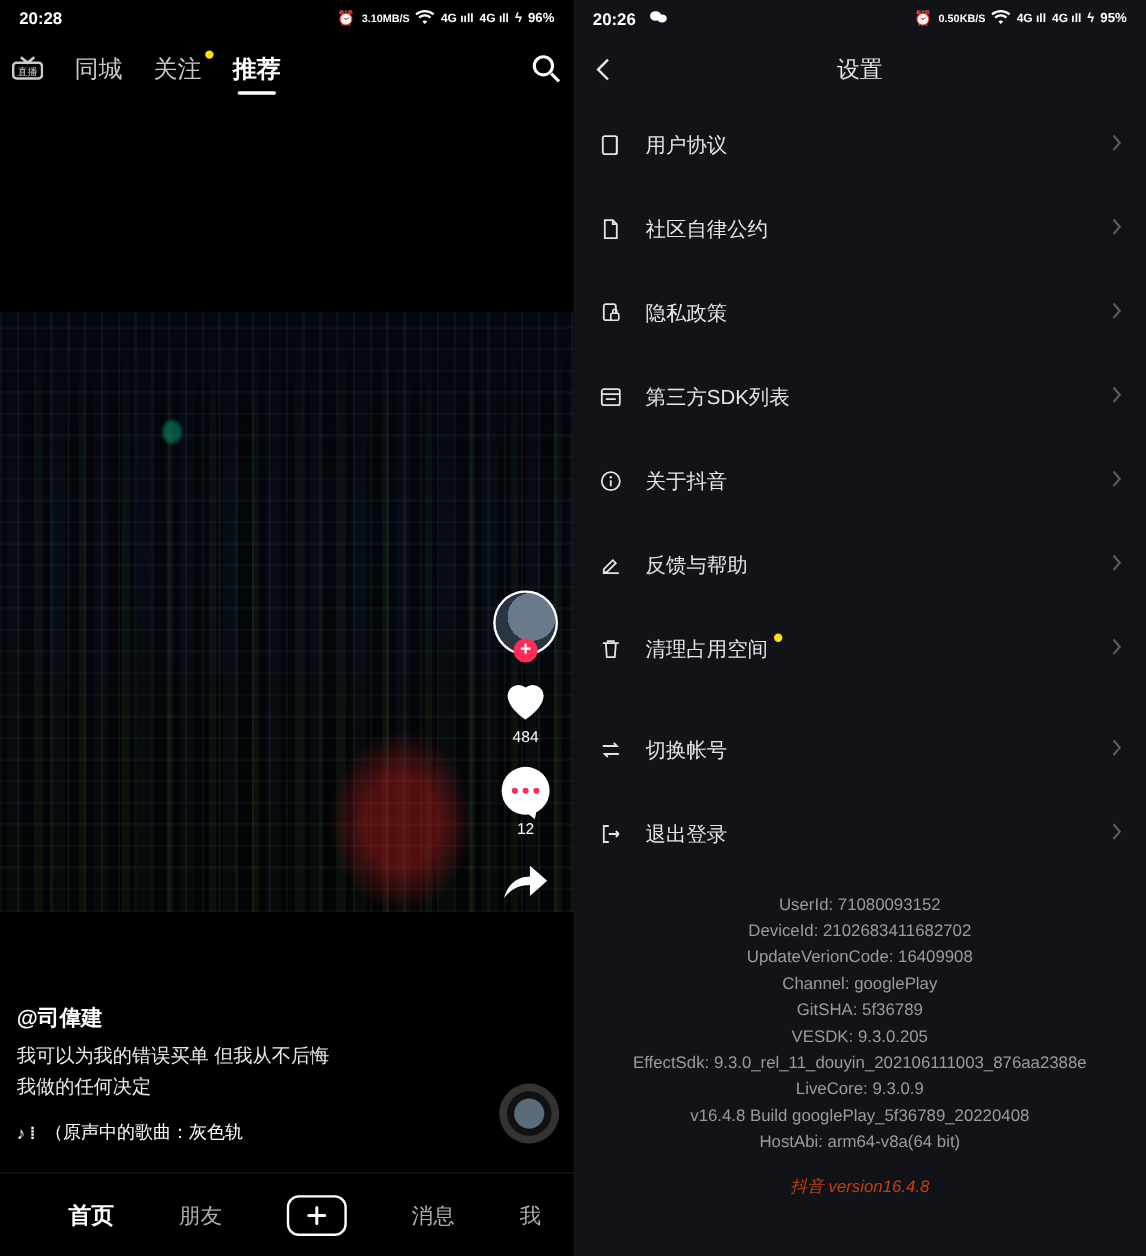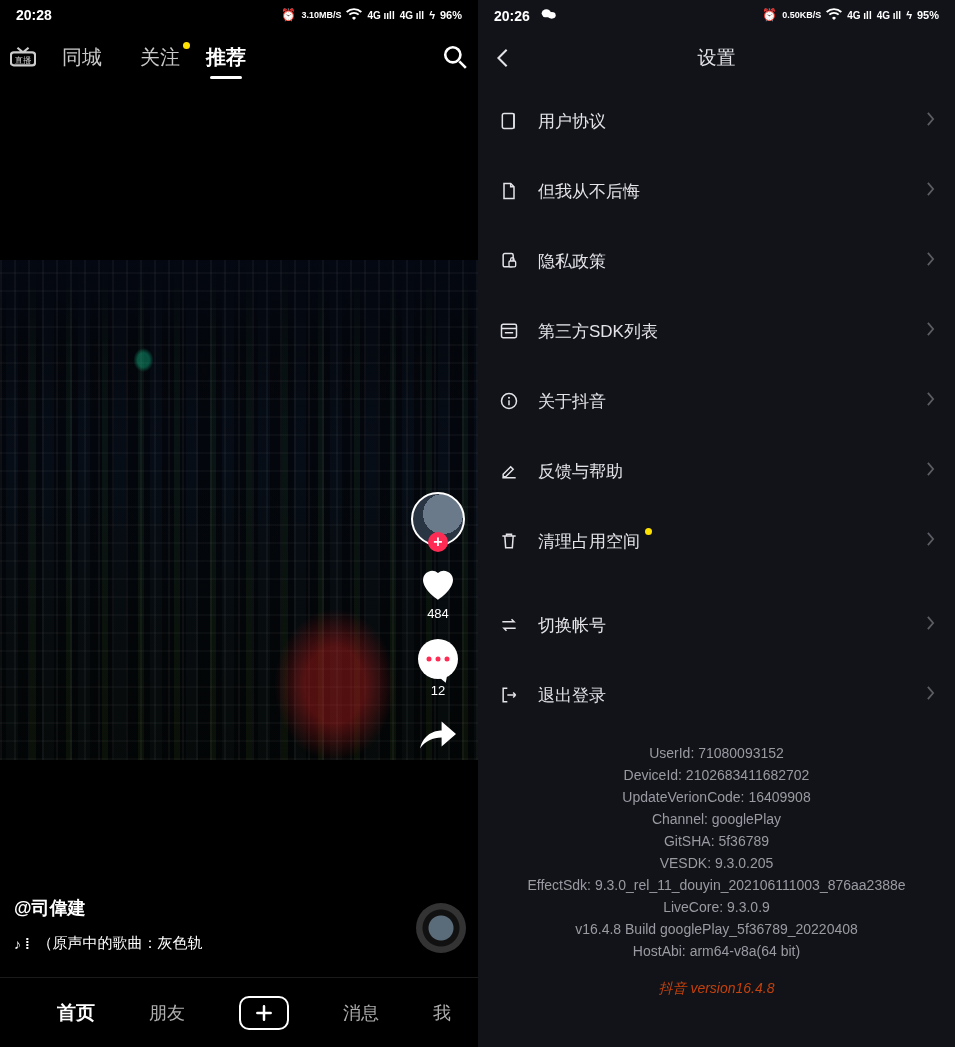--- a/index.html
+++ b/index.html
@@ -24,21 +24,21 @@
   .status .s-right { display: flex; align-items: center; gap: 5px; font-size: 11px; }
   .kb { display: inline-flex; flex-direction: row; align-items: center; line-height: 9px; font-size: 9px; font-weight: 700; }
   .alarm::before { content: "⏰"; font-size: 12px; }
   .sig { display: inline-block; font-size: 10px; }
   
   .top-tabs {
     display: flex; align-items: center; height: 54px;
     padding: 0 10px; gap: 26px; color: #c8c8c8; font-size: 20px;
   }
   .live-icon { width: 26px; height: 22px; display: flex; justify-content: center; }
-  .guanzhu { position: relative; margin-left: 12px; }
+  .guanzhu { position: relative; }
   .dot { position: absolute; top: -2px; right: -10px; width: 7px; height: 7px; background: #ffe100; border-radius: 50%; }
   .top-tabs .active { color: #fff; font-weight: 700; position: relative; }
   .top-tabs .active::after {
     content: ""; position: absolute; left: 4px; right: 4px; bottom: -8px;
     height: 3px; background: #fff; border-radius: 2px;
   }
   .search-btn { margin-left: auto; width: 26px; height: 26px; }
   
   .video {
     position: absolute; top: 260px; left: 0; right: 0; height: 500px;
@@ -218,20 +218,24 @@
     </div>
     <div class="act">
       <svg class="share" viewBox="0 0 24 20">
           <path d="M2 18c2-8 8-10 12-10V3l8 7-8 7v-5c-5 0-9 2-12 6z" fill="#fff"></path>
         </svg>
     </div>
   </div>
 
   <div class="overlay-bottom">
     <div class="author">@司偉建</div>
+    <div class="caption">
+      <span>我可以为我的错误买单 但我从不后悔</span><br>
+      <span>我做的任何决定</span>
+    </div>
     <div class="music-row">
       <span class="music-note">♪ ⁞</span>
       <span>（原声中的歌曲：灰色轨</span>
     </div>
   </div>
   <div class="disc"></div>
 
   <div class="nav">
     <span class="nav-active">首页</span>
     <span>朋友</span>
@@ -294,21 +298,21 @@
             <path d="M2 1l6 7-6 7" fill="none" stroke="#9a9aa2" stroke-width="2"></path>
           </svg></span>
     </div>
     <div class="row">
       <span class="ic">
           <svg viewBox="0 0 24 24" width="20" height="20">
             <path d="M6 3h8l4 4v14H6z" fill="none" stroke="#e4e4e8" stroke-width="1.8"></path>
             <path d="M14 3v4h4" fill="none" stroke="#e4e4e8" stroke-width="1.8"></path>
           </svg>
         </span>
-      <span>但我从不后悔</span>
+      <span>社区自律公约</span>
       <span class="chev"><svg width="9" height="14" viewBox="0 0 10 16">
             <path d="M2 1l6 7-6 7" fill="none" stroke="#9a9aa2" stroke-width="2"></path>
           </svg></span>
     </div>
     <div class="row">
       <span class="ic">
           <svg viewBox="0 0 24 24" width="20" height="20">
             <rect x="5" y="3" width="12" height="16" rx="2" fill="none" stroke="#e4e4e8" stroke-width="1.8"></rect>
             <rect x="12" y="12" width="8" height="7" rx="1.5" fill="#121319" stroke="#e4e4e8" stroke-width="1.6"></rect>
             <path d="M14 12v-2a2 2 0 014 0v2" fill="none" stroke="#e4e4e8" stroke-width="1.6"></path>

